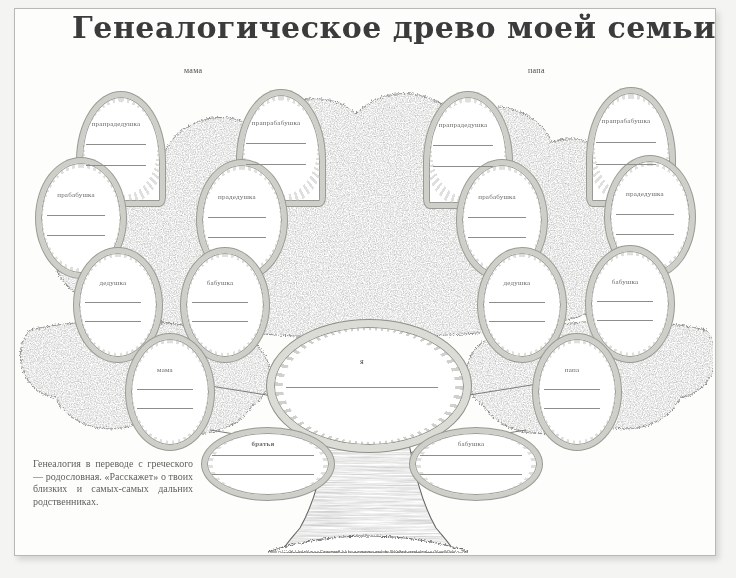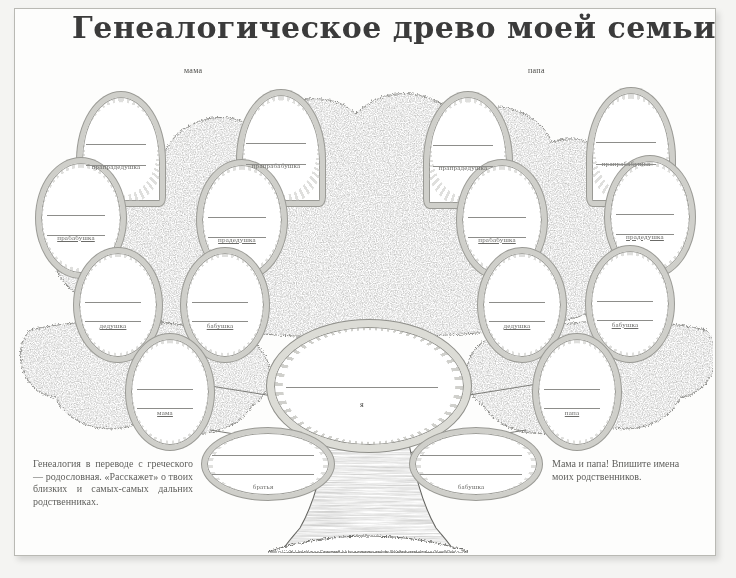--- a/index.html
+++ b/index.html
@@ -39,26 +39,25 @@
       repeating-conic-gradient(from 0deg,#b9b9b3 0deg 3deg,transparent 3deg 7deg);
     opacity:.45;
     -webkit-mask:radial-gradient(closest-side,transparent 0 82%,#000 83% 100%);
             mask:radial-gradient(closest-side,transparent 0 82%,#000 83% 100%);
   }
   .card .lbl{
     position:absolute;left:0;width:100%;text-align:center;
     font-family:"Liberation Serif", serif;
     font-size:7px;color:#6b6b68;letter-spacing:.2px;white-space:nowrap;
     z-index:3;
-    margin-top:43px;
   }
   .card .line{
     position:absolute;height:0;border-top:1px solid #8d8d8a;z-index:3;
   }
-  .card.oval-tall  .lbl{top:30%;text-decoration:underline;}
+  .card.oval-tall  .lbl{top:30%;}
   .card.oval-tall  .line.l1{left:14%;width:72%;top:52%;}
   .card.oval-tall  .line.l2{left:14%;width:72%;top:70%;}
   .card.arch .lbl{top:27%;}
   .card.arch .line.l1{left:12%;width:76%;top:50%;}
   .card.arch .line.l2{left:12%;width:76%;top:70%;}
 
   
   .card.arch .frame{border-radius:50% 50% 6% 6%/60% 60% 8% 8%;}
   .card.arch .frame:after{
     -webkit-mask:radial-gradient(closest-side,transparent 0 80%,#000 81% 100%);
@@ -276,31 +275,30 @@
     <div class="line l1"></div>
     <div class="line l2"></div>
   </div>
 
   <div class="card hero" style="left:267px;top:320px;width:190px;height:118px;">
     <div class="frame"></div>
     <div class="lbl">я</div>
     <div class="line l1"></div>
   </div>
 
-  <div class="card sib" style="left:202px;top:428px;width:122px;height:62px;">
+  <div class="card sib" style="left:202px;top:428px;width:122px;height:62px;font-weight:bold;">
     <div class="frame"></div>
     <div class="lbl">братья</div>
     <div class="line l1"></div>
     <div class="line l2"></div>
   </div>
 
   <div class="card sib" style="left:410px;top:428px;width:122px;height:62px;">
     <div class="frame"></div>
     <div class="lbl">бабушка</div>
     <div class="line l1"></div>
     <div class="line l2"></div>
   </div>
 
   <div class="caption" style="left:33px;top:458px;width:160px;">Генеалогия в переводе с греческого — родословная. «Расскажет» о твоих близких и самых-самых дальних родственниках.</div>
 
-  <div class="caption" style="left:552px;top:458px;width:146px;text-align:left;">Мама и папа! Впишите имена моих родственников.</div>
 
 </div>
 
 </body></html>

